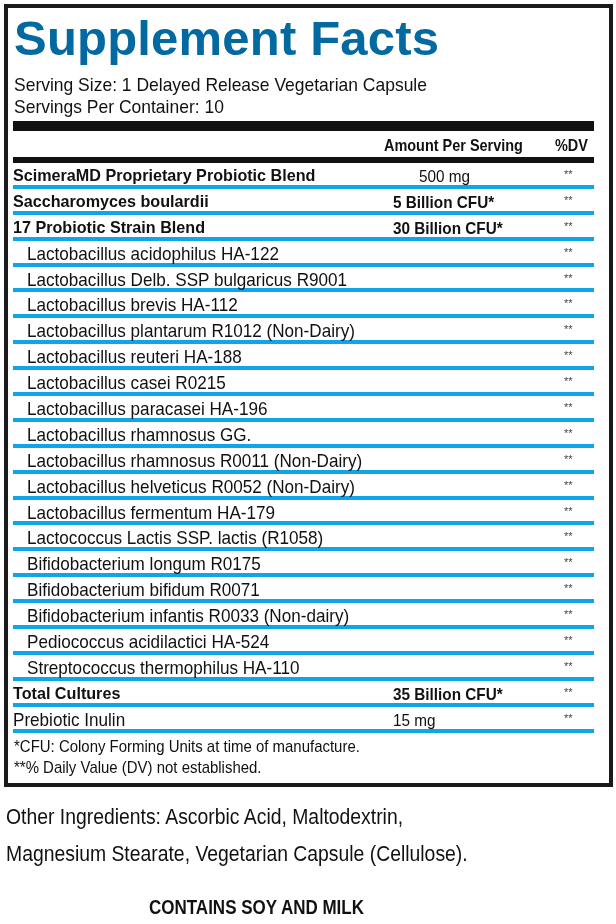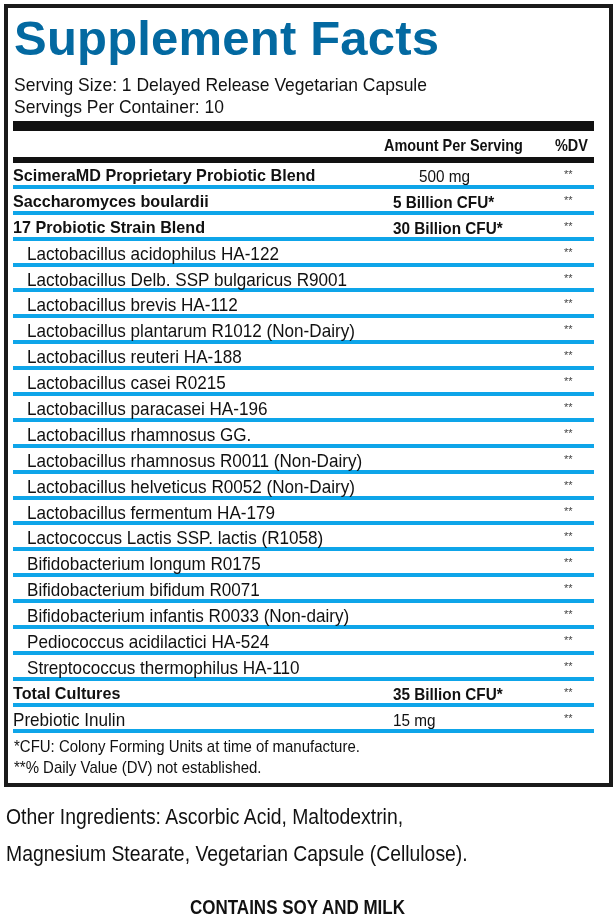--- a/index.html
+++ b/index.html
@@ -23,21 +23,21 @@
   .row.indent .name { left: 14px; }
   .row .amt { position: absolute; left: 380px; top: 3px; font-size: 17px; line-height: 22px;
               white-space: nowrap; transform: scaleX(0.9); transform-origin: left; }
   .row .amt.b { font-weight: bold; }
   .row .dv { position: absolute; left: 551px; top: 5px; font-size: 11px; color: #444; letter-spacing: 0px; }
   .foot { position: absolute; left: 14px; font-size: 17px; line-height: 20px; white-space: nowrap;
           transform: scaleX(0.88); transform-origin: left; }
   .other { position: absolute; left: 6px; font-size: 22px; line-height: 28px; white-space: nowrap;
            transform: scaleX(0.88); transform-origin: left; }
   .allergen { position: absolute; left: 0; width: 512px; top: 896px; text-align: center;
-              font-size: 20px; font-weight: bold; padding-left: 41px; }
+              font-size: 20px; font-weight: bold; }
   .allergen span { display: inline-block; transform: scaleX(0.85); }
 </style>
 </head>
 <body>
 
 <div class="label"></div>
 <div class="title">Supplement Facts</div>
 <div class="serving" style="top:74px">Serving Size: 1 Delayed Release Vegetarian Capsule</div>
 <div class="serving" style="top:96px">Servings Per Container: 10</div>
 <div class="bar1"></div>

